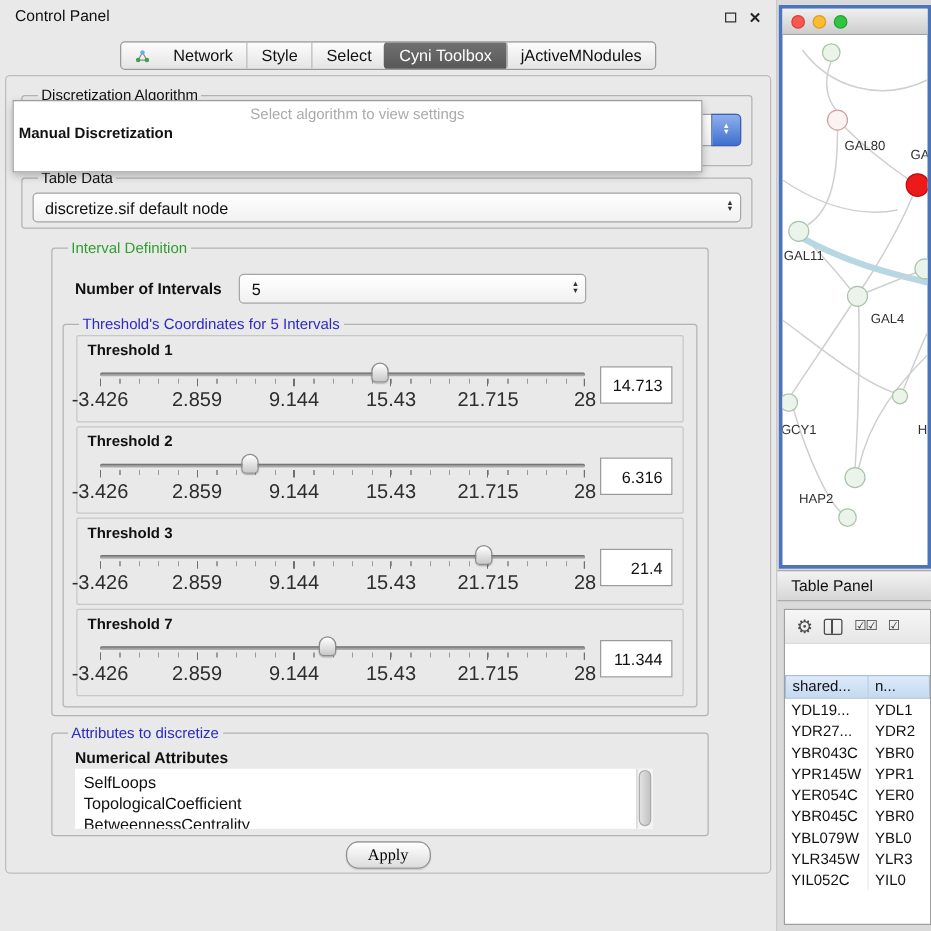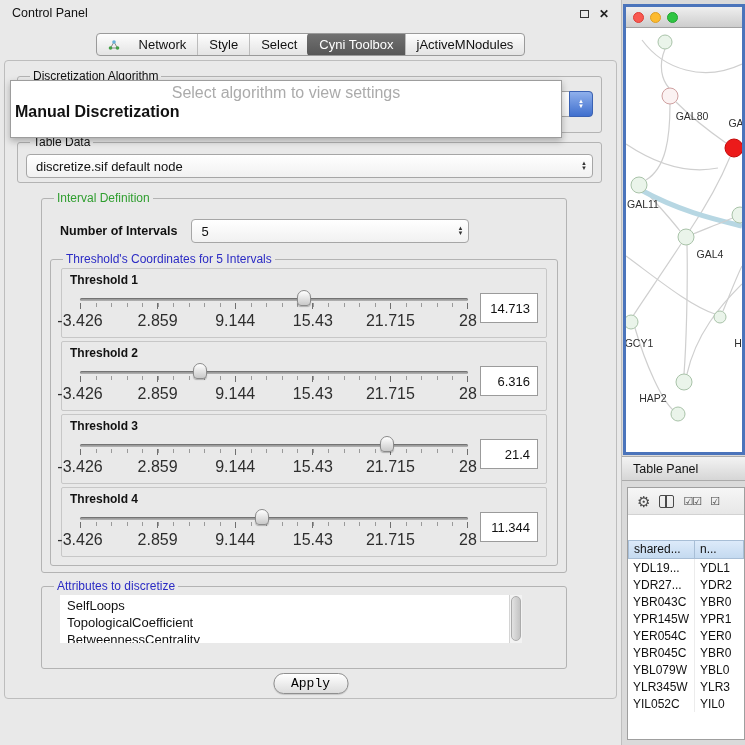--- a/index.html
+++ b/index.html
@@ -23,21 +23,21 @@
 .legend-green{color:#2f9e2f}
 .legend-blue{color:#2b2bc4}
 .fs-algo{position:absolute;left:12px;right:14px;top:8px;height:64px}
 .fs-tabledata{position:absolute;left:12px;right:14px;top:74px;height:48px}
 .fs-interval{position:absolute;left:36px;top:130px;width:526px;height:382px}
 .fs-attrs{position:absolute;left:36px;top:518px;width:526px;height:90px}
 .combo{position:relative;display:flex;align-items:center;height:24px;background:linear-gradient(#ffffff,#f1f1f1);border:1px solid #a6a6a6;border-radius:4px;padding:0 26px 0 9px;font-size:13px;white-space:nowrap}
 .combo .spin{position:absolute;right:5px;top:50%;transform:translateY(-50%);display:flex;flex-direction:column;align-items:center;font-size:6px;line-height:5px;color:#333}
 .combo-aqua{margin-top:6px;height:26px}
 .combo-aqua .cap{position:absolute;right:-1px;top:-1px;bottom:-1px;width:24px;border-radius:0 4px 4px 0;background:linear-gradient(#8fb0ec,#3f6fce);border:1px solid #3a62b4;display:flex;flex-direction:column;align-items:center;justify-content:center;font-size:6px;line-height:5px;color:#fff}
-.dropdown-overlay{position:absolute;left:10px;top:80px;width:552px;height:58px;background:#fff;border:1px solid #9d9d9d;box-shadow:0 3px 7px rgba(0,0,0,.28);z-index:40;font-size:16px}
+.dropdown-overlay{position:absolute;left:10px;top:80px;width:552px;height:58px;background:#fff;border:1px solid #9d9d9d;box-shadow:0 3px 7px rgba(0,0,0,.28);z-index:40;font-size:12px}
 .dd-header{text-align:center;color:#ababab;padding-top:3px}
 .dd-item{padding:1px 4px}
 .bold{font-weight:bold}
 .num-row{display:flex;align-items:center;margin:12px 0 0 10px}
 .num-label{font-size:12.5px;font-weight:bold;margin-right:14px}
 .combo-num{width:278px}
 .fs-thresholds{margin-top:9px;height:314px}
 .threshold-panel{height:70px;border:1px solid #c7c7c7;border-radius:2px;margin:0 2px 3px;padding:4px 8px 0}
 .th-title{font-size:12px;font-weight:bold}
 .th-body{display:flex;align-items:center}
@@ -47,21 +47,21 @@
 .ticks-major{position:absolute;left:0;right:0;top:16px;height:6px;background:repeating-linear-gradient(90deg,#6f6f6f 0,#6f6f6f 1px,transparent 1px,transparent 20%);border-right:1px solid #6f6f6f}
 .thumb{position:absolute;top:3px;width:14px;height:16px;transform:translateX(-50%);background:linear-gradient(#ffffff,#c9c9c9);border:1px solid #8b8b8b;border-radius:7px 7px 4px 4px;box-shadow:0 1px 1px rgba(0,0,0,.25)}
 .scale span{position:absolute;top:25px;transform:translateX(-50%);font-size:16px;color:#2e2e2e;white-space:nowrap}
 .p0{left:0}.p1{left:20%}.p2{left:40%}.p3{left:60%}.p4{left:80%}.p5{left:100%}
 .value-box{width:58px;height:30px;background:#fff;border:1px solid #9b9b9b;display:flex;align-items:center;justify-content:flex-end;padding:0 7px;font-size:13px}
 .attrs-label{font-size:12.5px;font-weight:bold;margin:4px 0 2px 10px}
 .list-box{position:relative;margin-left:10px;width:462px;height:48px;background:#fff;overflow:hidden}
 .list-items{padding:2px 0 0 7px;font-size:13px;line-height:17px}
 .scrollbar{position:absolute;right:0;top:0;bottom:0;width:13px;background:#f3f3f3;border-left:1px solid #d4d4d4}
 .scroll-thumb{position:absolute;left:1px;right:1px;top:1px;bottom:2px;background:linear-gradient(90deg,#e2e2e2,#c3c3c3);border:1px solid #ababab;border-radius:6px}
-.apply-btn{position:absolute;top:612px;left:50%;transform:translateX(-50%);padding:2px 17px;font-size:13px;font-family:Liberation Mono, monospace;border:1px solid #8f8f8f;border-radius:10px;background:linear-gradient(#ffffff,#dcdcdc);box-shadow:0 1px 1px rgba(0,0,0,.15)}
+.apply-btn{position:absolute;top:612px;left:50%;transform:translateX(-50%);padding:2px 17px;font-size:13px;font-family:Liberation Serif, serif;border:1px solid #8f8f8f;border-radius:10px;background:linear-gradient(#ffffff,#dcdcdc);box-shadow:0 1px 1px rgba(0,0,0,.15)}
 .right-bg{position:absolute;left:622px;top:0;width:123px;height:745px;background:#dadada}
 .network-window{position:absolute;left:623px;top:4px;width:122px;height:451px;border:3px solid #4b74bb;background:#fff}
 .nw-titlebar{height:21px;background:linear-gradient(#efefef,#cdcdcd);border-bottom:1px solid #a2a2a2;display:flex;align-items:center;gap:6px;padding-left:7px}
 .light{width:11px;height:11px;border-radius:50%}
 .light-red{background:#f95950;border:1px solid #dd3d36}
 .light-yellow{background:#fdbb2f;border:1px solid #dd9e23}
 .light-green{background:#2fc542;border:1px solid #23a333}
 .nw-canvas{display:block}
 .node-label{font-size:10.5px;fill:#303030;font-family:"Liberation Sans",sans-serif}
 .table-panel-bar{position:absolute;left:622px;top:456px;width:123px;height:25px;background:linear-gradient(#f3f3f3,#d6d6d6);border-top:1px solid #ababab;border-bottom:1px solid #ababab;display:flex;align-items:center;padding-left:11px;font-size:12.5px}
@@ -217,21 +217,21 @@
                   <span class="p3">15.43</span>
                   <span class="p4">21.715</span>
                   <span class="p5">28</span>
                 </div>
               </div>
               <div class="value-box">21.4</div>
             </div>
           </div>
 
           <div class="threshold-panel">
-            <div class="th-title">Threshold 4</div>
+            <div class="th-title">Threshold 7</div>
             <div class="th-body">
               <div class="slider">
                 <div class="track"></div>
                 <div class="ticks-minor"></div>
                 <div class="ticks-major"></div>
                 <div class="thumb" style="left: 47%;"></div>
                 <div class="scale">
                   <span class="p0">-3.426</span>
                   <span class="p1">2.859</span>
                   <span class="p2">9.144</span>
@@ -242,20 +242,21 @@
               </div>
               <div class="value-box">11.344</div>
             </div>
           </div>
 
         </fieldset>
       </fieldset>
 
       <fieldset class="fs-attrs">
         <legend class="legend-blue">Attributes to discretize</legend>
+        <div class="attrs-label">Numerical Attributes</div>
         <div class="list-box">
           <div class="list-items">
             <div>SelfLoops</div>
             <div>TopologicalCoefficient</div>
             <div>BetweennessCentrality</div>
           </div>
           <div class="scrollbar">
               <div class="scroll-thumb"></div>
             </div>
         </div>

